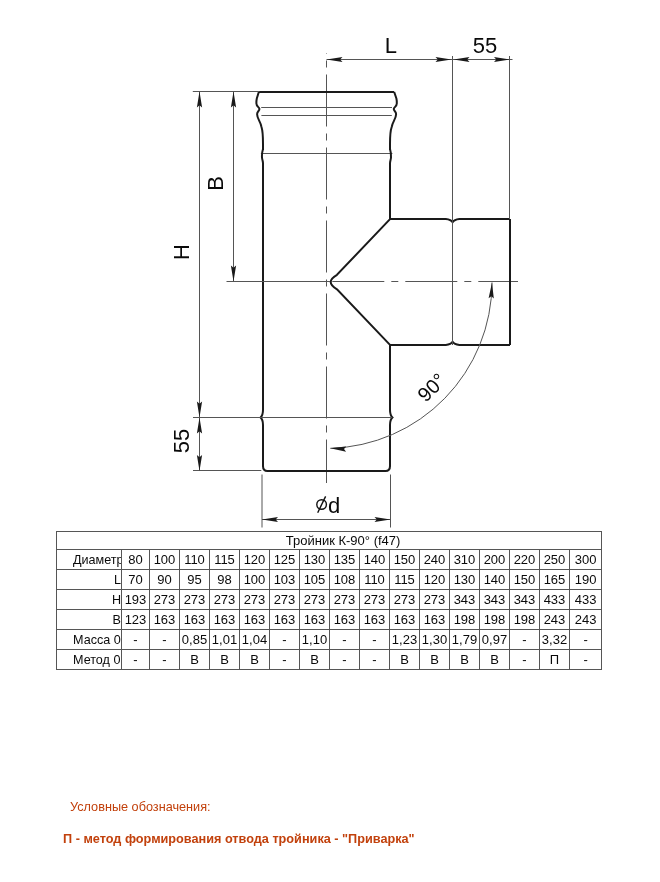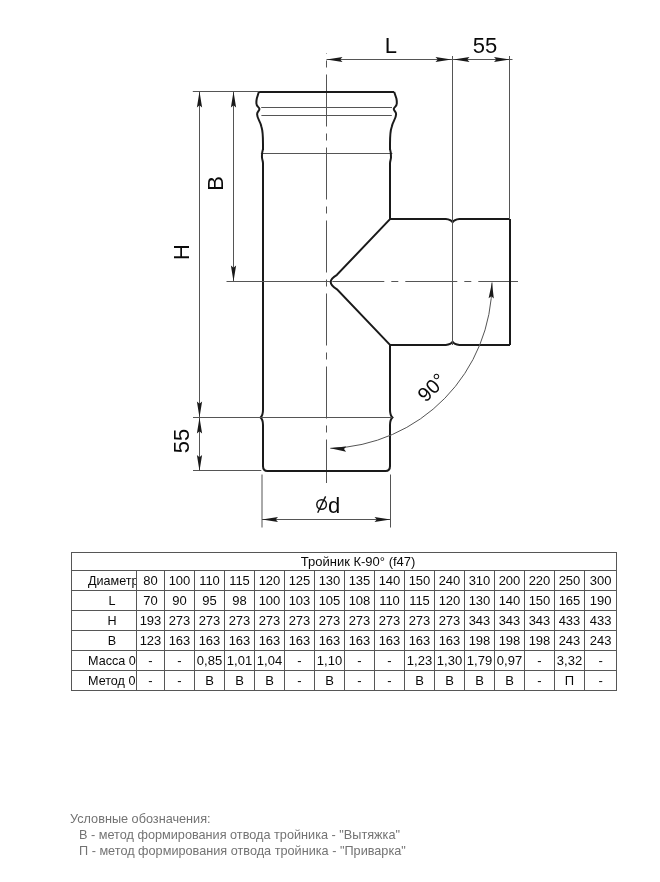--- a/index.html
+++ b/index.html
@@ -1,23 +1,23 @@
 <!DOCTYPE html>
 <html><head>
 <meta charset="utf-8">
 <style>
 html,body{margin:0;padding:0;background:#fff;}
 body{width:660px;height:882px;font-family:"Liberation Sans",sans-serif;color:#111;}
 #wrap{position:relative;width:660px;height:882px;overflow:hidden;}
 #draw{position:absolute;left:0;top:0;}
-#tee-table{border-collapse:collapse;table-layout:fixed;position:absolute;left:56px;top:552px;width:545px;font-size:13px;color:#0a0a0a;margin-left:15px;}
+#tee-table{border-collapse:collapse;table-layout:fixed;position:absolute;left:56px;top:531px;width:545px;font-size:13px;color:#0a0a0a;}
 #tee-table td{border:1px solid #565656;padding:0;text-align:center;height:19px;line-height:18px;overflow:hidden;white-space:nowrap;font-size:13px;}
-#tee-table td.lab{text-align:center;padding-left:16px;font-size:12.6px;}
+#tee-table td.lab{text-align:right;padding-left:16px;font-size:12.6px;}
 #tee-table td.ttl{height:17px;line-height:16px;text-indent:28px;}
-.leg{position:absolute;font-size:12.7px;color:#737373;white-space:nowrap;margin-top:12px;}
+.leg{position:absolute;font-size:12.7px;color:#c2410c;white-space:nowrap;}
 </style>
 </head>
 <body>
 <div id="wrap">
 
 <svg id="draw" width="660" height="552" viewBox="0 0 660 552">
   <g fill="none" stroke="#1a1a1a">
 
     <line x1="326.5" y1="53" x2="326.5" y2="483" stroke-width="1" stroke-dasharray="52 7 7 7" stroke-dashoffset="51.5" stroke="#555"></line>
 
@@ -256,16 +256,15 @@
           <td>В</td>
           <td>-</td>
           <td>П</td>
           <td>-</td>
         </tr>
 </tbody>
     </table>
 
 <div class="leg" style="left:70px;top:800px;">Условные обозначения:</div>
 
-<div class="leg" style="left:79px;top:816px;">В - метод формирования отвода тройника - "Вытяжка"</div>
-
-<div class="leg" style="left:79px;top:832px;">П - метод формирования отвода тройника - "Приварка"</div>
+
+<div class="leg" style="left:63px;top:832px;font-weight:bold;">П - метод формирования отвода тройника - "Приварка"</div>
 </div>
 
 </body></html>

